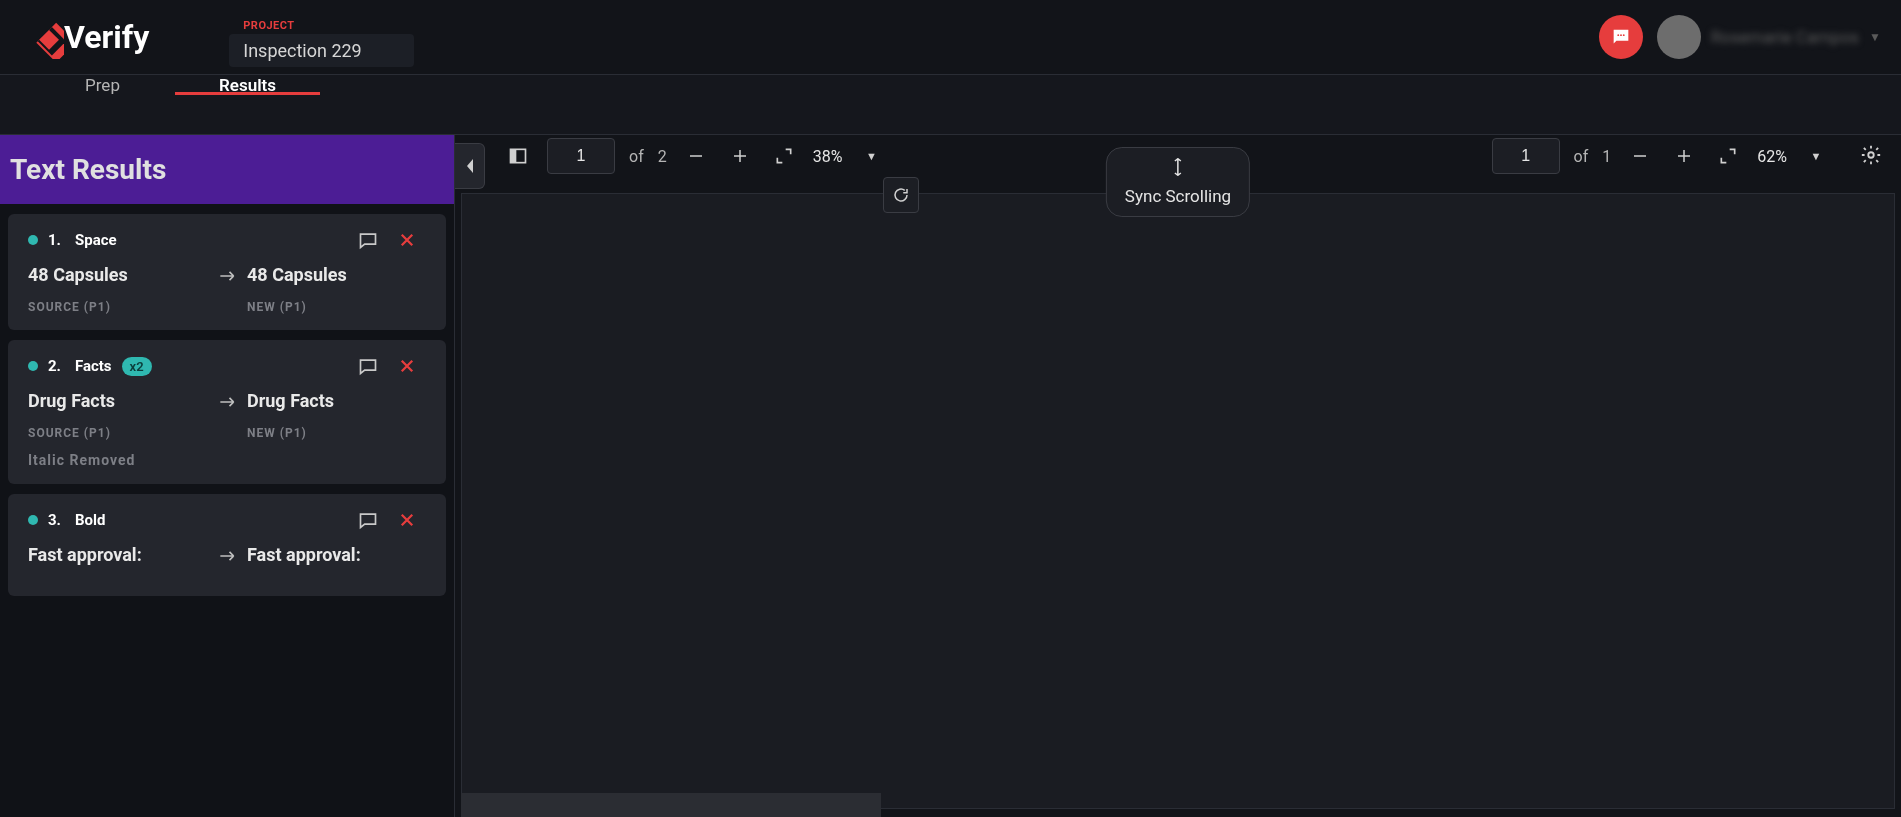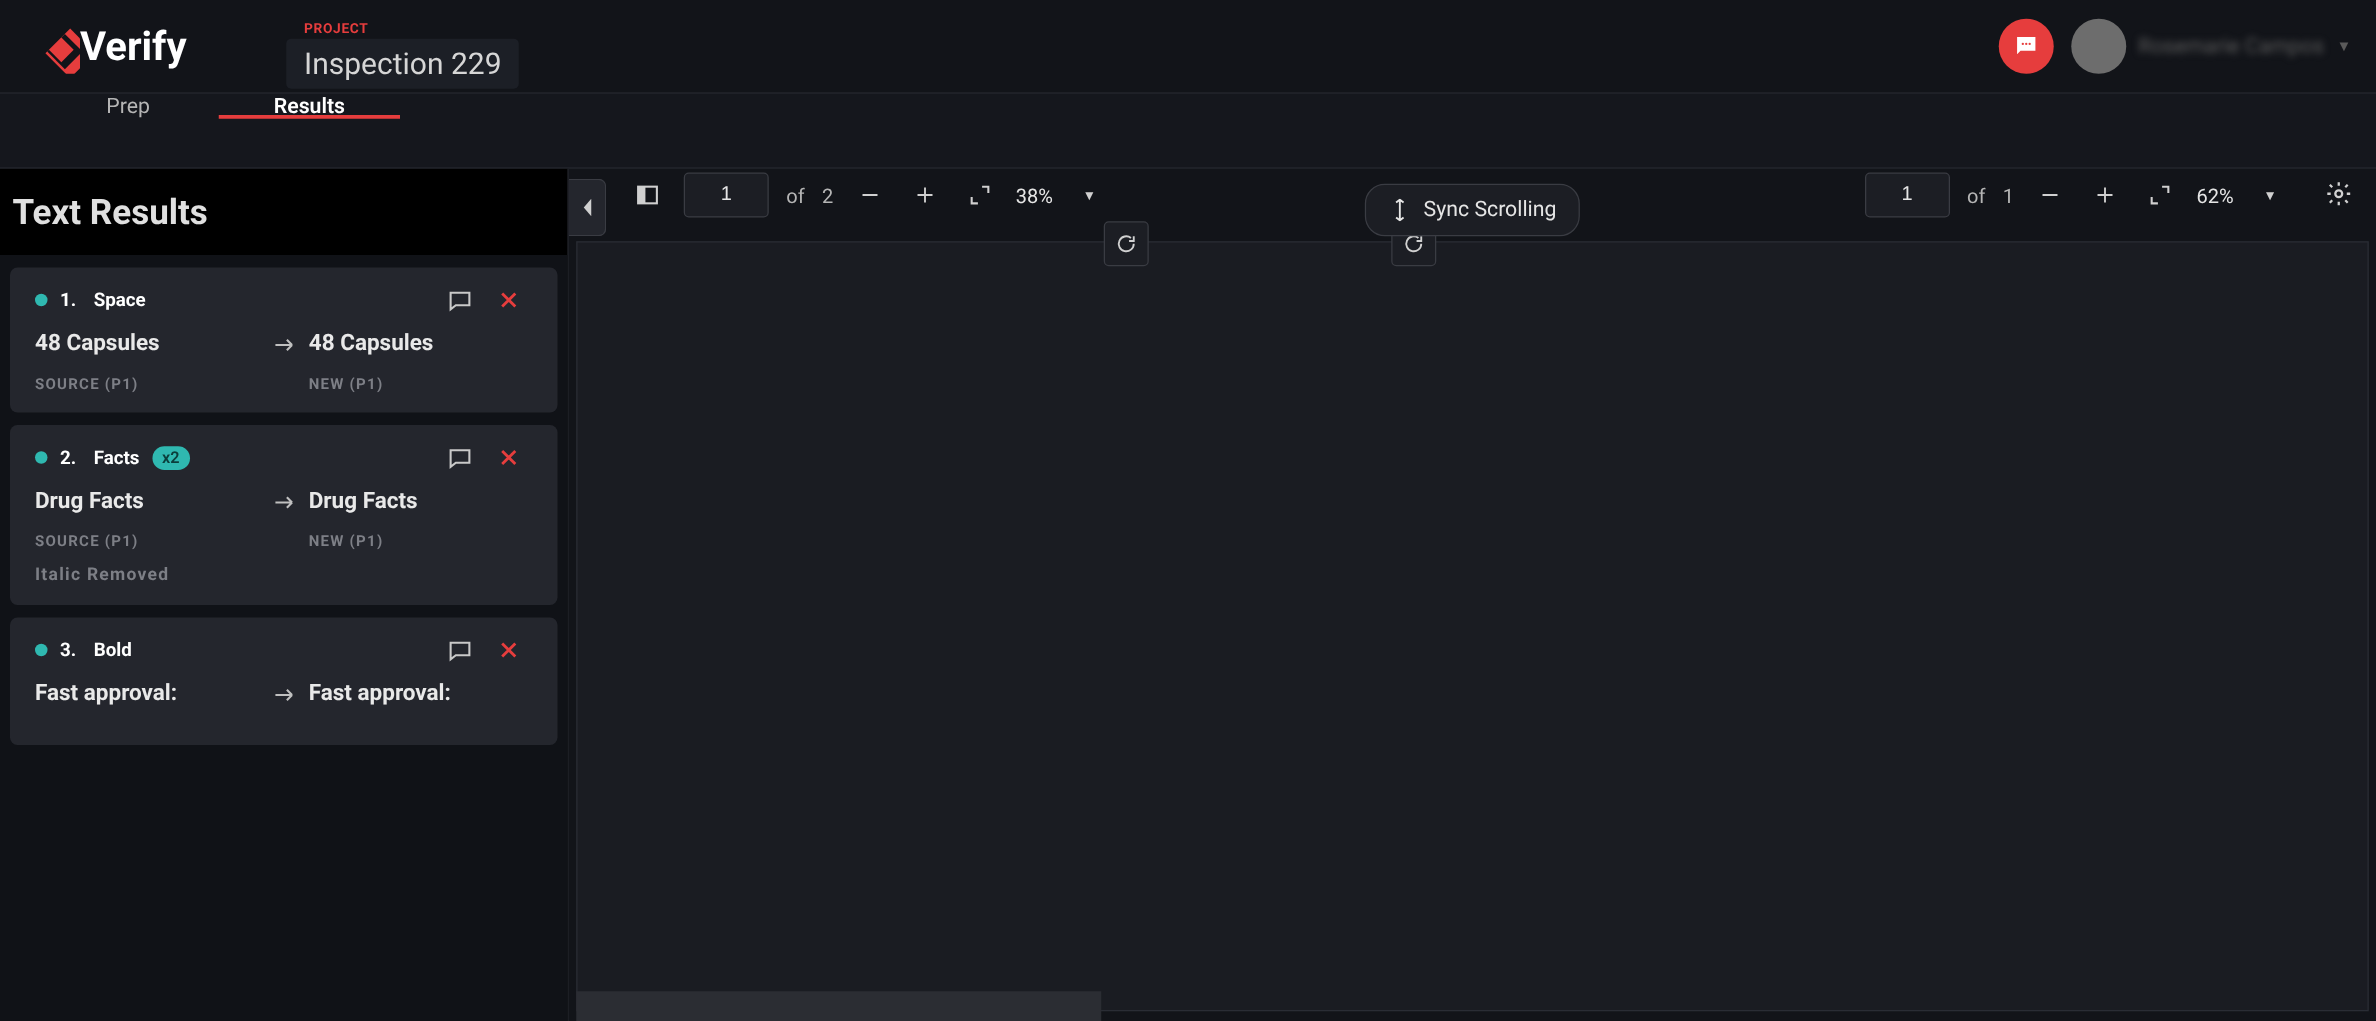--- a/index.html
+++ b/index.html
@@ -42,21 +42,21 @@
   }
   .project-label {
     font-size: 11px;
     font-weight: 700;
     color: #e63d3d;
     letter-spacing: 0.5px;
     margin-bottom: 2px;
     padding-left: 14px;
   }
   .project-name {
-    font-size: 24px;
+    font-size: 18px;
     color: #d6d6d6;
     background: #1c1f26;
     padding: 6px 14px;
     border-radius: 4px;
     min-width: 185px;
   }
   .header-spacer { flex: 1; }
   .chat-btn {
     width: 44px;
     height: 44px;
@@ -125,21 +125,21 @@
 
   
   .body {
     display: flex;
     height: calc(100% - 135px);
   }
 
   
   .sidebar {
     width: 455px;
-    background: #000000;
+    background: #4c1d95;
     display: flex;
     flex-direction: column;
     border-right: 1px solid #2a2d35;
   }
   .sidebar-title {
     font-size: 28px;
     font-weight: 700;
     color: #e0e0e0;
     padding: 18px 10px 18px;
   }
@@ -342,20 +342,21 @@
     border: 1px solid #3a3c43;
     border-radius: 16px;
     padding: 10px 18px;
     display: flex;
     align-items: center;
     gap: 10px;
     font-size: 17px;
     color: #e5e5e5;
     cursor: pointer;
     z-index: 5;
+    flex-direction: column;
   }
   .rotate-btn {
     position: absolute;
     top: 42px;
     width: 36px;
     height: 36px;
     background: #1c1e24;
     border: 1px solid #3a3c43;
     border-radius: 4px;
     display: flex;

